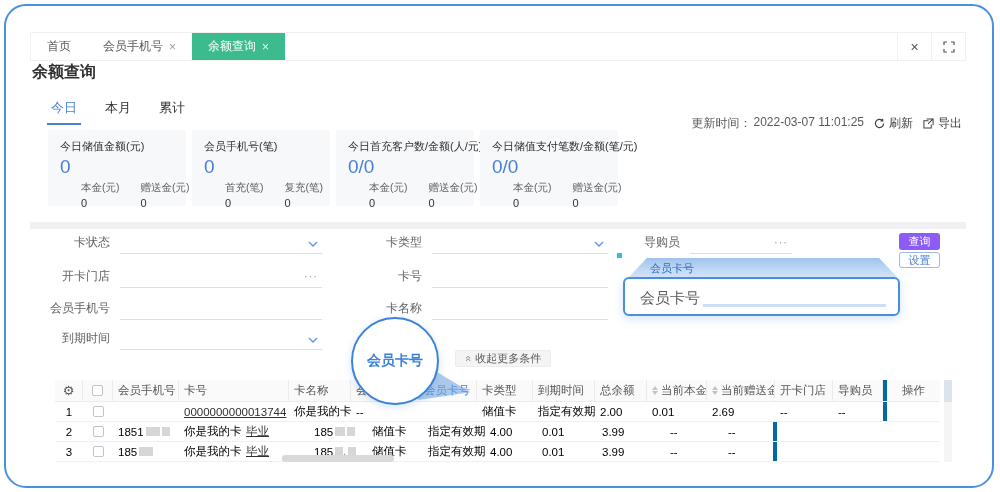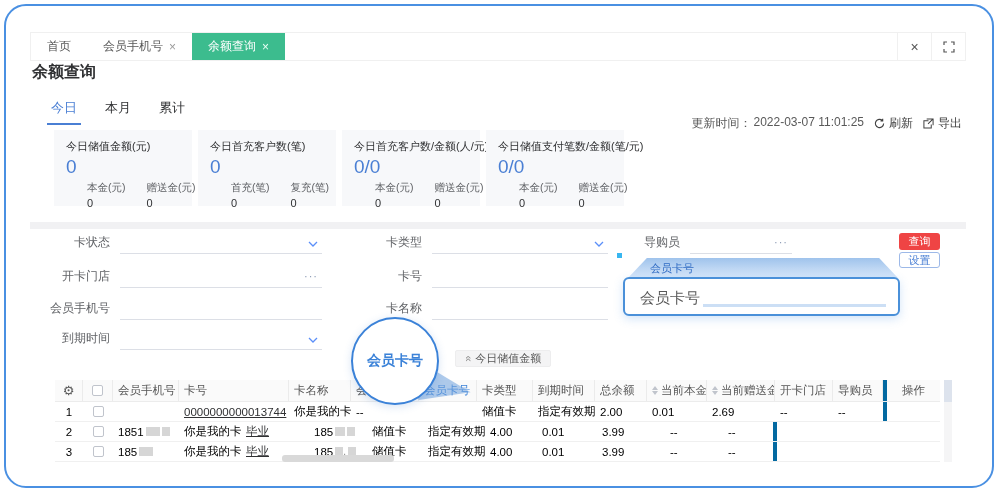--- a/index.html
+++ b/index.html
@@ -30,40 +30,40 @@
   .meta svg { display:block; }
 
   
   .ptabs { position:absolute; left:51px; top:99px; display:flex; gap:28px; font-size:13px; color:#303133; }
   .ptab { position:relative; padding-bottom:8px; cursor:pointer; }
   .ptab.active { color:#4a7fd4; }
   .ptab.active::after { content:""; position:absolute; left:-4px; right:-4px; bottom:0;
     height:2px; background:#4a7fd4; }
 
   
-  .cards { position:absolute; left:54px; top:130px; display:flex; gap:6px; }
+  .cards { position:absolute; left:48px; top:130px; display:flex; gap:6px; }
   .card { width:138px; height:76px; background:#f7f8fa; padding:9px 12px 6px; }
   .card .ct { font-size:11px; color:#303133; white-space:nowrap; }
   .card .cv { font-size:19px; color:#4a7fd4; margin:2px 0 3px; }
   .card .subs { display:flex; }
   .card .sub { width:50%;margin-left:21px; }
   .card .sl { font-size:10.5px; color:#606266; white-space:nowrap; }
   .card .sv { font-size:11px; color:#303133; margin-top:2px; }
 
   .band { position:absolute; left:30px; top:222px; width:936px; height:7px; background:#f1f1f3; }
 
   
   .field { position:absolute; display:flex; align-items:flex-end; height:20px; }
   .field .lbl { width:74px; text-align:right; font-size:12px; color:#606266; padding-bottom:3px; white-space:nowrap;}
   .field .line { flex:1; margin-left:10px; border-bottom:1px solid #dcdfe6; height:20px;
     display:flex; align-items:center; justify-content:flex-end; padding-right:4px; cursor:text; }
   .field .dots { color:#8c9bb5; font-size:11px; letter-spacing:1px; line-height:1; padding-bottom:2px;}
 
   .btn-search { position:absolute; left:899px; top:233px; width:41px; height:17px;
-    background:#ef4444; color:#fff; font-size:11px; border:none; border-radius:3px; cursor:pointer; }
+    background:#8b5cf6; color:#fff; font-size:11px; border:none; border-radius:3px; cursor:pointer; }
   .btn-settings { position:absolute; left:899px; top:252px; width:41px; height:16px;
     background:#fff; color:#4a7fd4; font-size:11px; border:1px solid #9db9e8; border-radius:3px; cursor:pointer; }
 
   .collapse-btn { position:absolute; left:455px; top:350px; height:17px; padding:0 9px;
     background:#f4f4f5; border:1px solid #ededee; border-radius:2px; font-size:11px; color:#595959;
     display:flex; align-items:center; gap:4px; cursor:pointer; }
   .dbl-chevron { display:inline-block; transform:rotate(90deg); font-size:11px; color:#8a8a8a; line-height:1;}
 
   
   .cyan-dot { position:absolute; left:617px; top:253px; width:5px; height:5px; background:#38b6f0; z-index:21;}
@@ -173,21 +173,21 @@
           <div class="sl">本金(元)</div>
           <div class="sv">0</div>
         </div>
       <div class="sub">
           <div class="sl">赠送金(元)</div>
           <div class="sv">0</div>
         </div>
     </div>
   </div>
   <div class="card">
-    <div class="ct">今日首充客户数(笔)</div>
+    <div class="ct">会员手机号(笔)</div>
     <div class="cv">0</div>
     <div class="subs">
       <div class="sub">
           <div class="sl">首充(笔)</div>
           <div class="sv">0</div>
         </div>
       <div class="sub">
           <div class="sl">复充(笔)</div>
           <div class="sv">0</div>
         </div>
@@ -278,21 +278,21 @@
         </svg>
       </span>
   </span>
 </div>
 
 <button class="btn-search">查询</button>
 <button class="btn-settings">设置</button>
 
 <div class="collapse-btn">
   <span class="dbl-chevron">«</span>
-  <span>今日储值金额</span>
+  <span>收起更多条件</span>
 </div>
 
 <div class="cyan-dot"></div>
 <div class="trap">
   <span>会员卡号</span>
 </div>
 <div class="callout">
   <span class="big">会员卡号</span>
   <span class="uline"></span>
 </div>

